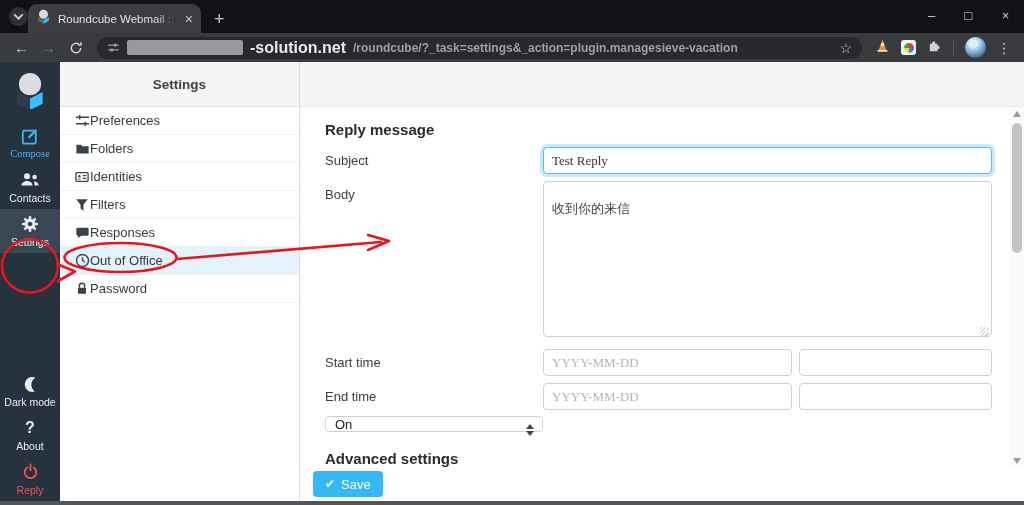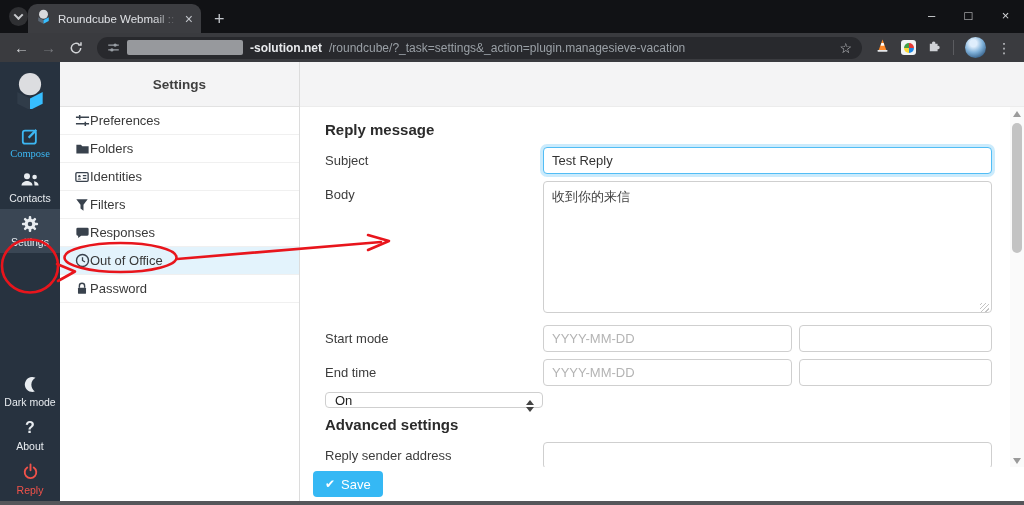--- a/index.html
+++ b/index.html
@@ -25,22 +25,22 @@
   .win-controls span{width:37px;height:30px;display:flex;align-items:center;justify-content:center;
       color:#d6d7d9;font-size:13px;}
   .toolbar{height:29px;background:#3a3b3f;display:flex;align-items:center;padding:0 9px;gap:2px;}
   .nav-btn{width:25px;text-align:center;color:#d2d4d7;font-size:15px;line-height:1;}
   .nav-btn.disabled{color:#77797d;}
   .reload-icon{display:flex;align-items:center;justify-content:center;width:25px;color:#d2d4d7;}
   .urlbar{flex:1;height:22px;background:#28292d;border-radius:11px;display:flex;align-items:center;
       padding:0 10px;gap:7px;margin:0 7px;}
   .tune{color:#9aa0a6;display:flex;}
   .redacted{width:116px;height:15px;background:#97999d;border-radius:2px;}
-  .url-domain{color:#e8eaed;font-weight:bold;font-size:12px;white-space:nowrap;}
-  .url-path{color:#9aa0a6;font-size:12px;white-space:nowrap;overflow:hidden;flex:1;}
+  .url-domain{color:#e8eaed;font-weight:bold;font-size:16px;white-space:nowrap;}
+  .url-path{color:#9aa0a6;font-size:12px;white-space:nowrap;overflow:hidden;flex:1;font-weight:bold;}
   .star{margin-left:auto;color:#c6c8cc;font-size:14px;}
   .ext-area{display:flex;align-items:center;gap:11px;padding:0 4px;}
   .photos-icon{width:15px;height:15px;border-radius:3px;background:#f1f3f4;display:flex;align-items:center;justify-content:center;}
   .photos-icon i{width:10px;height:10px;border-radius:50%;display:block;
       background:conic-gradient(#e53935 0 25%,#1e88e5 0 50%,#fdd835 0 75%,#43a047 0);}
   .vdiv{width:1px;height:15px;background:#5b5c60;}
   .avatar{width:21px;height:21px;border-radius:50%;
       background:radial-gradient(circle at 40% 30%,#dfeefc 0 18%,#7fb0d8 48%,#2c567f 85%);}
   .kebab{color:#c6c8cc;font-size:14px;letter-spacing:0;}
   
@@ -68,25 +68,25 @@
   
   .content{flex:1;position:relative;background:#fff;overflow:hidden;}
   .topband{height:45px;background:#f4f4f5;border-bottom:1px solid #ececec;}
   .form-area{padding:0 32px 0 25px;}
   .section-h{font-size:15px;font-weight:bold;color:#2b2b2b;margin:14px 0 9px;}
   .frow{display:grid;grid-template-columns:218px 1fr;align-items:center;margin-bottom:7px;}
   .frow.top{align-items:start;}
   .frow.top label{padding-top:6px;}
   .frow label{font-size:13px;color:#3c3c3c;}
   .tinput{height:27px;border:1px solid #cfcfcf;border-radius:4px;padding:0 8px;font-size:13px;
-      color:#333;width:100%;outline:none;font-family:Liberation Sans, sans-serif;}
+      color:#333;width:100%;outline:none;font-family:Liberation Serif, serif;}
   .tinput.focused{border-color:#52bdf5;box-shadow:0 0 0 3px rgba(82,189,245,.3);}
   .tinput::placeholder{color:#b4b4b4;}
   .ta-wrap{position:relative;}
-  textarea.tinput{height:132px;padding:6px 8px;resize:none;color:#444;}
+  textarea.tinput{height:156px;padding:18px 8px;resize:none;color:#444;}
   .resize-h{position:absolute;right:3px;bottom:5px;width:9px;height:9px;
       background:repeating-linear-gradient(-45deg,transparent 0 2px,#c4c4c4 2px 3px);}
   .dates{display:grid;grid-template-columns:1fr 193px;gap:7px;}
   .selectbox{height:16px;border:1px solid #cfcfcf;border-radius:4px;display:flex;align-items:center;
       padding:0 9px;font-size:13px;color:#222;position:relative;}
   .spin{position:absolute;right:8px;top:7px;display:flex;flex-direction:column;gap:2px;}
   .spin i{display:block;width:0;height:0;border-left:4px solid transparent;border-right:4px solid transparent;}
   .spin .up{border-bottom:5px solid #444;}
   .spin .dn{border-top:5px solid #444;}
   .footer{position:absolute;left:0;right:0;bottom:0;height:34px;background:#fff;display:flex;
@@ -325,21 +325,21 @@
 
       <div class="frow top">
         <label>Body</label>
         <span class="ta-wrap">
           <textarea class="tinput" style="">收到你的来信</textarea>
           <span class="resize-h"></span>
         </span>
       </div>
 
       <div class="frow" style="margin-top:8px;">
-        <label>Start mode</label>
+        <label>Start time</label>
         <div class="dates">
           <input class="tinput" placeholder="YYYY-MM-DD" style="">
           <input class="tinput" style="">
         </div>
       </div>
 
       <div class="frow" style="margin-bottom:6px;">
         <label>End time</label>
         <div class="dates">
           <input class="tinput" placeholder="YYYY-MM-DD" style="">
@@ -350,21 +350,21 @@
       <div class="frow">
         <div class="selectbox">
           <span>On</span>
           <span class="spin">
               <i class="up"></i>
               <i class="dn"></i>
             </span>
         </div>
       </div>
 
-      <h2 class="section-h" style="margin-top:8px;">Advanced settings</h2>
+      <h2 class="section-h" style="margin-top:18px;">Advanced settings</h2>
 
       <div class="frow">
         <label>Reply sender address</label>
         <input class="tinput" style="">
       </div>
     </div>
 
     <div class="footer">
       <button class="save-btn">
         <span class="chk">✔</span>

